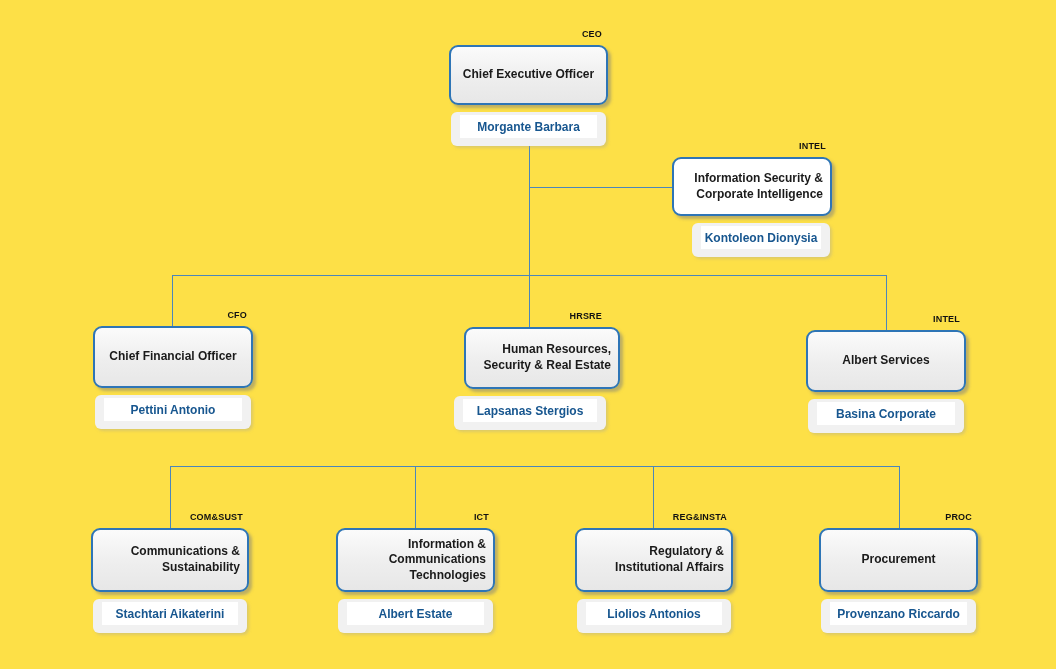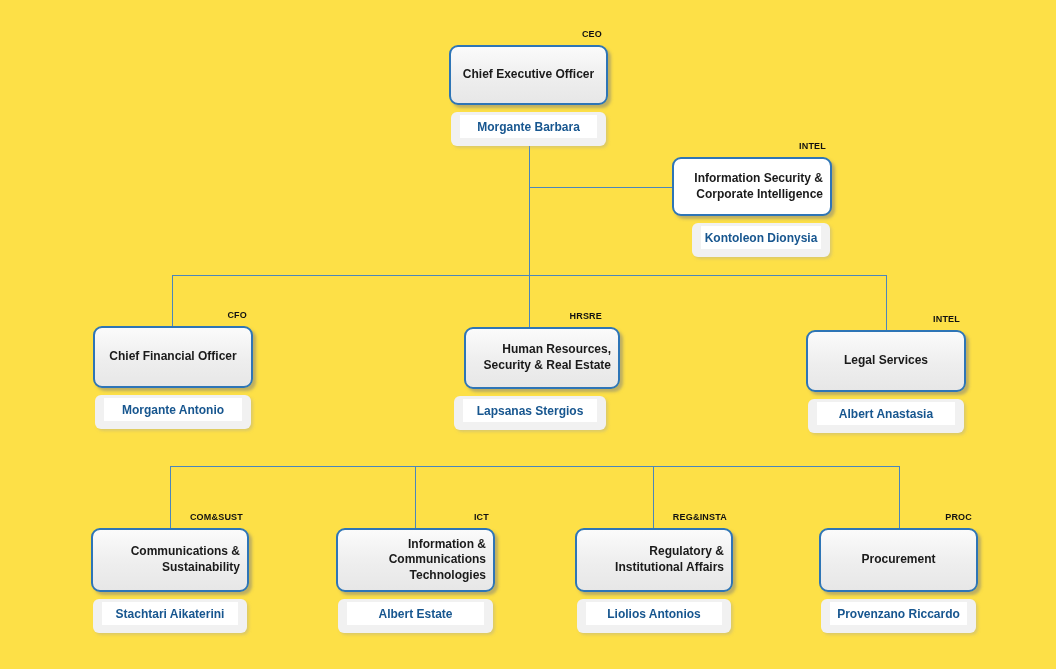--- a/index.html
+++ b/index.html
@@ -77,45 +77,45 @@
     </div>
   </div>
 
   <div class="node" style="left:93px;top:326px;width:160px;">
     <div class="tag">CFO</div>
     <div class="box" style="height:62px;">
       <div class="box-title">Chief Financial Officer</div>
     </div>
     <div class="plate" style="top:69px;">
       <div class="plate-inner">
-          <span class="person">Morgante Antonio</span>
+          <span class="person">Pettini Antonio</span>
         </div>
     </div>
   </div>
 
   <div class="node" style="left:452px;top:327px;width:156px;">
     <div class="tag">HRSRE</div>
     <div class="box" style="height:62px;margin-left:12px;">
       <div class="box-title">Human Resources, Security &amp; Real Estate</div>
     </div>
     <div class="plate" style="top:69px;">
       <div class="plate-inner">
           <span class="person">Lapsanas Stergios</span>
         </div>
     </div>
   </div>
 
   <div class="node" style="left:806px;top:330px;width:160px;">
     <div class="tag">INTEL</div>
     <div class="box" style="height:62px;">
-      <div class="box-title">Legal Services</div>
+      <div class="box-title">Albert Services</div>
     </div>
     <div class="plate" style="top:69px;">
       <div class="plate-inner">
-          <span class="person">Albert Anastasia</span>
+          <span class="person">Basina Corporate</span>
         </div>
     </div>
   </div>
 
   <div class="node" style="left:91px;top:528px;width:158px;">
     <div class="tag">COM&amp;SUST</div>
     <div class="box" style="height:64px;">
       <div class="box-title">Communications &amp; Sustainability</div>
     </div>
     <div class="plate" style="top:71px;">

